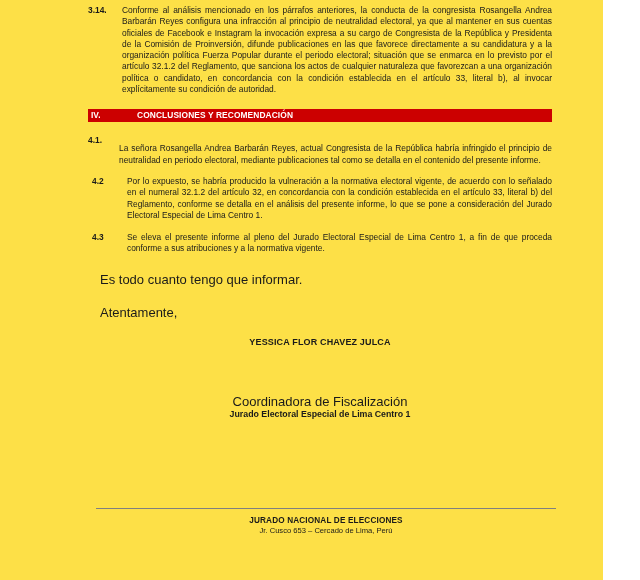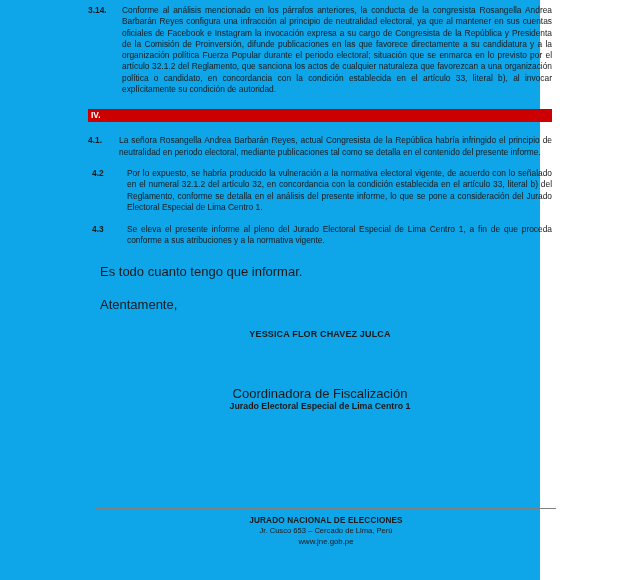--- a/index.html
+++ b/index.html
@@ -13,23 +13,23 @@
     height: 580px;
     font-family: "Liberation Sans", sans-serif;
     color: #1a1a1a;
     position: relative;
     overflow: hidden;
   }
   .page {
     position: absolute;
     left: 0;
     top: 0;
-    width: 540px;
+    width: 603px;
     height: 580px;
-    background: #0ea5e9;
+    background: #fde047;
   }
   .content {
     position: absolute;
     left: 88px;
     top: 5px;
     width: 464px;
   }
 
   
   .para {
@@ -51,21 +51,21 @@
     text-justify: inter-word;
     flex: 1 1 auto;
   }
 
   
   .p314 .num { width: 34px; }
   .p314 .body { width: 430px; }
 
   
   .p41 .num { width: 31px; }
-  .p41 .body { width: 433px; }
+  .p41 .body { width: 433px; margin-top: 8px; }
 
   
   .p4x .num { width: 39px; padding-left: 4px; box-sizing: border-box; }
   .p4x .body { width: 425px; }
 
   
   .section-band {
     background: #CC0000;
     color: #ffffff;
     font-weight: bold;
@@ -179,20 +179,21 @@
 
   <div class="content">
 
     <div class="para p314">
       <span class="num">3.14.</span>
       <span class="body">Conforme al análisis mencionado en los párrafos anteriores, la conducta de la congresista Rosangella Andrea Barbarán Reyes configura una infracción al principio de neutralidad electoral, ya que al mantener en sus cuentas oficiales de Facebook e Instagram la invocación expresa a su cargo de Congresista de la República y Presidenta de la Comisión de Proinversión, difunde publicaciones en las que favorece directamente a su candidatura y a la organización política Fuerza Popular durante el periodo electoral; situación que se enmarca en lo previsto por el artículo 32.1.2 del Reglamento, que sanciona los actos de cualquier naturaleza que favorezcan a una organización política o candidato, en concordancia con la condición establecida en el artículo 33, literal b), al invocar explícitamente su condición de autoridad.</span>
     </div>
 
     <div class="section-band">
       <span class="band-num">IV.</span>
+      <span class="band-title">CONCLUSIONES Y RECOMENDACIÓN</span>
     </div>
 
     <div class="para p41">
       <span class="num">4.1.</span>
       <span class="body">La señora Rosangella Andrea Barbarán Reyes, actual Congresista de la República habría infringido el principio de neutralidad en periodo electoral, mediante publicaciones tal como se detalla en el contenido del presente informe.</span>
     </div>
 
     <div class="para p4x" style="margin-bottom:11px;">
       <span class="num">4.2</span>
       <span class="body">Por lo expuesto, se habría producido la vulneración a la normativa electoral vigente, de acuerdo con lo señalado en el numeral 32.1.2 del artículo 32, en concordancia con la condición establecida en el artículo 33, literal b) del Reglamento, conforme se detalla en el análisis del presente informe, lo que se pone a consideración del Jurado Electoral Especial de Lima Centro 1.</span>
@@ -218,16 +219,15 @@
       <div class="sig-role">Coordinadora de Fiscalización</div>
       <div class="sig-org">Jurado Electoral Especial de Lima Centro 1</div>
     </div>
 
   </div>
 
   <div class="footer">
     <div class="footer-rule"></div>
     <div class="footer-title">JURADO NACIONAL DE ELECCIONES</div>
     <div class="footer-addr">Jr. Cusco 653 – Cercado de Lima, Perú</div>
-    <div class="footer-url">www.jne.gob.pe</div>
   </div>
 
 </div>
 
 </body></html>

